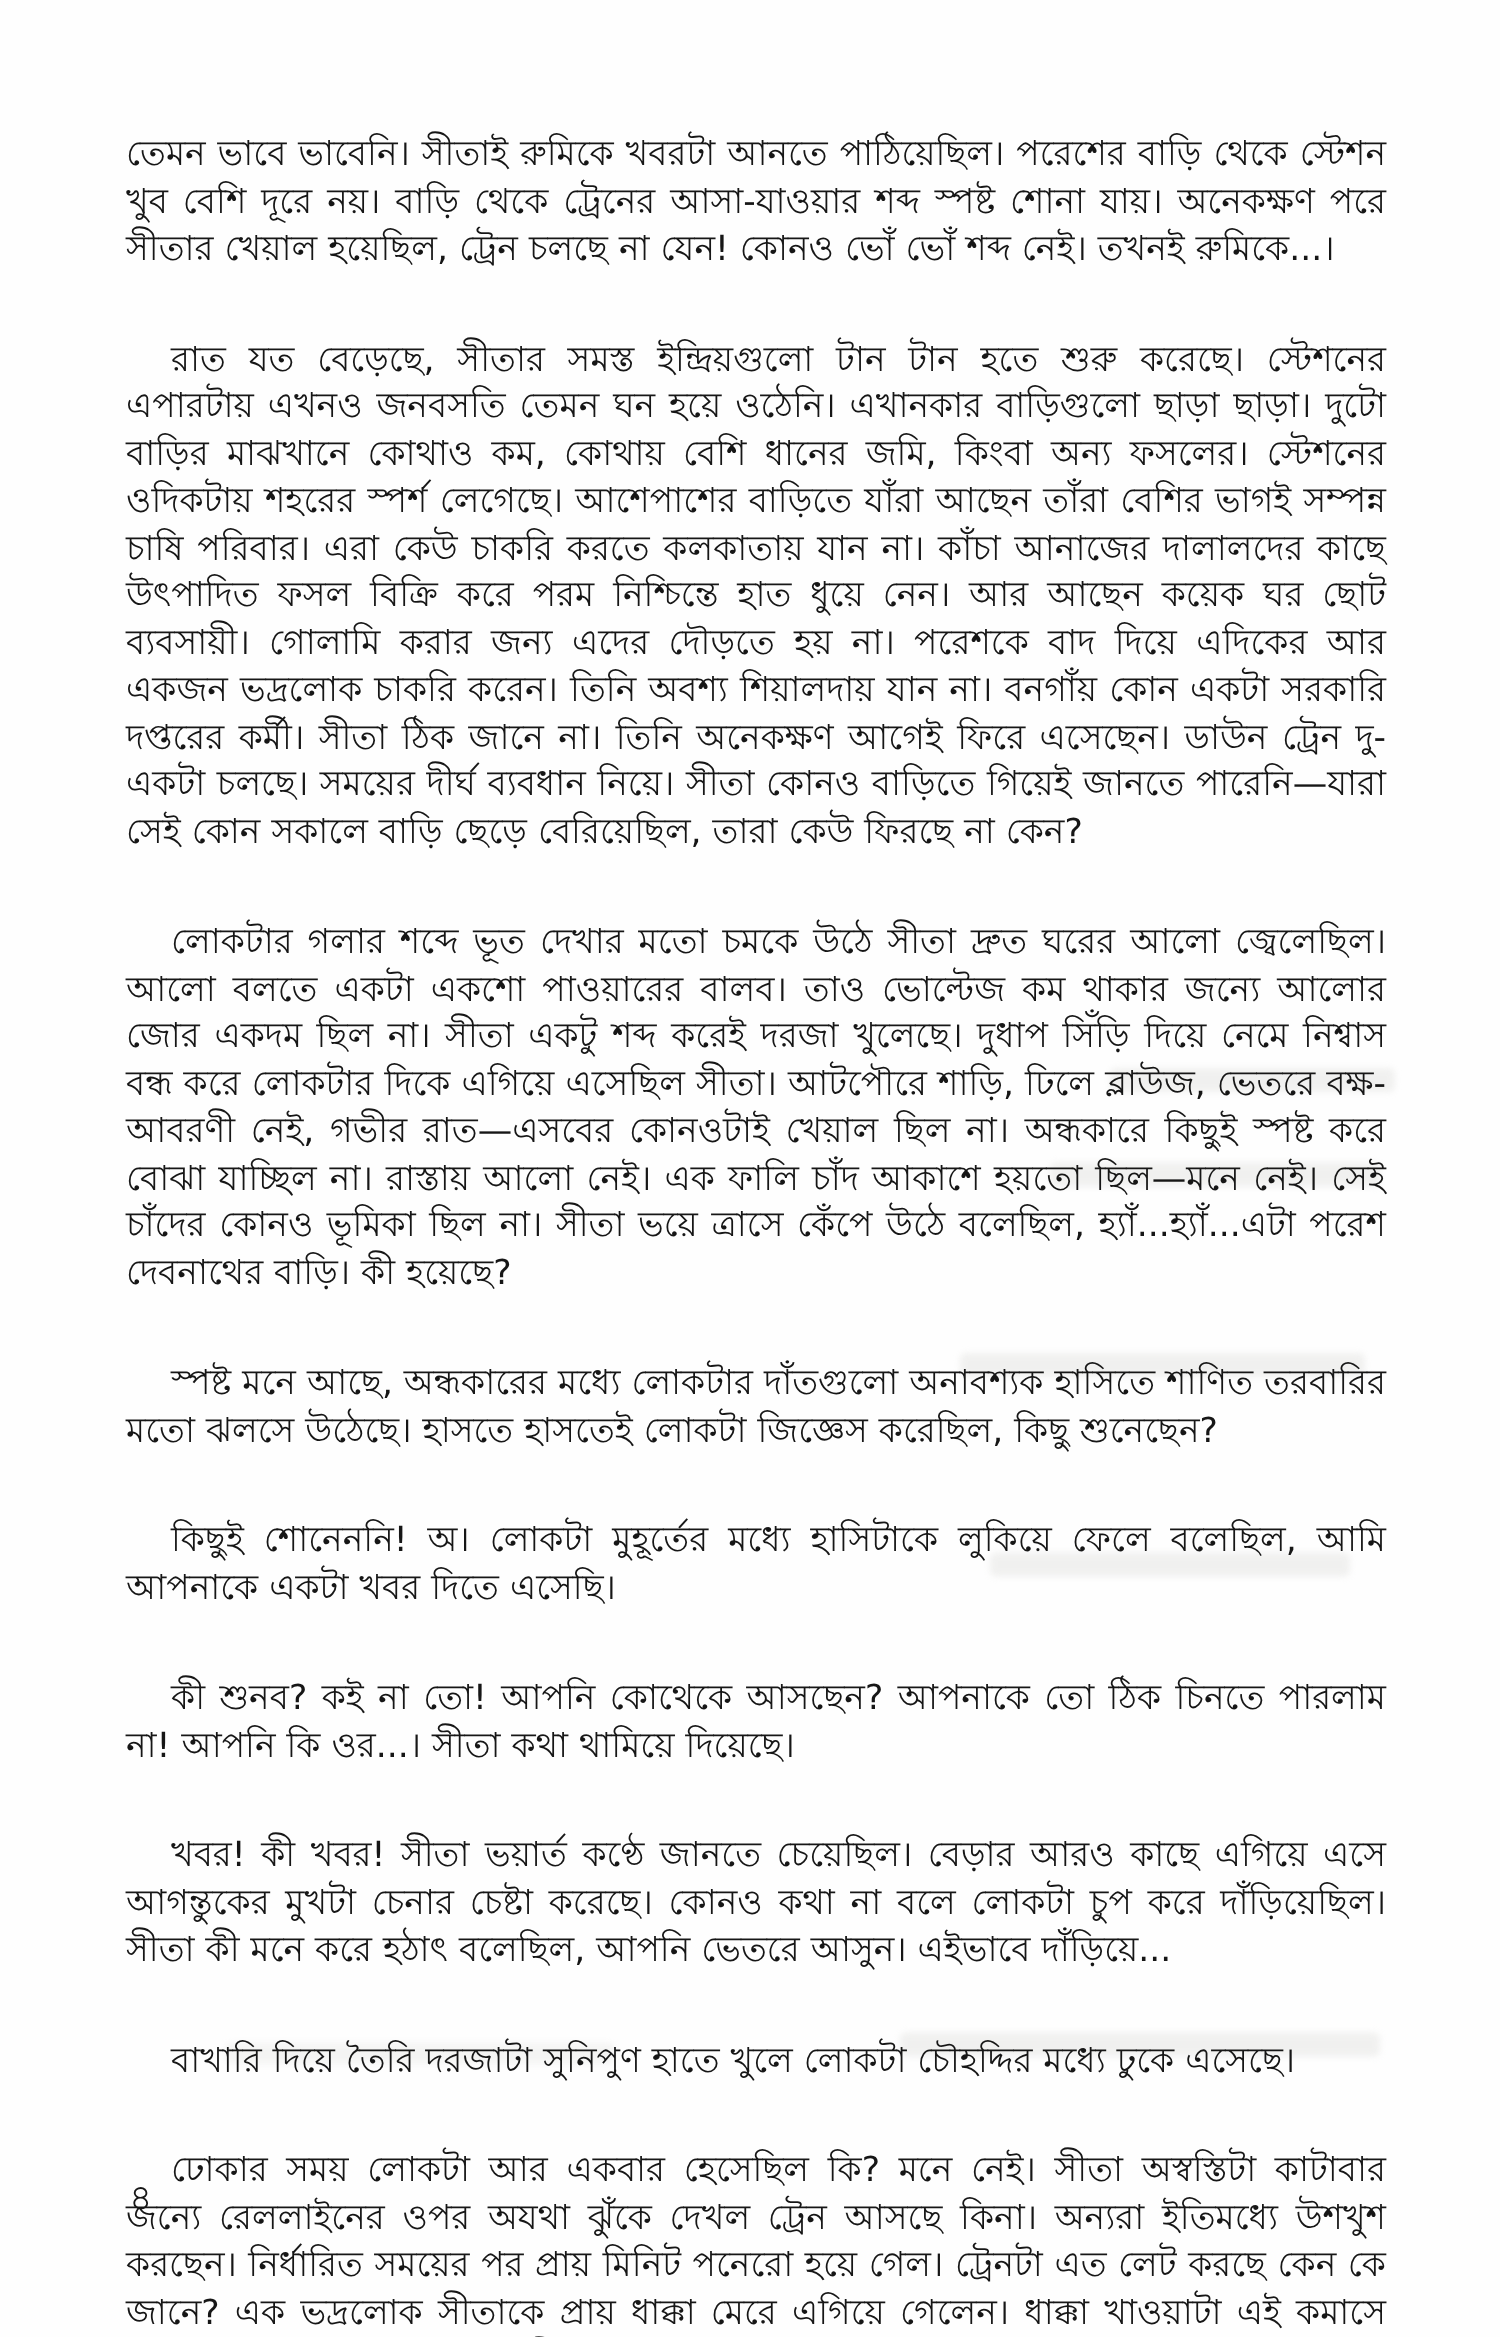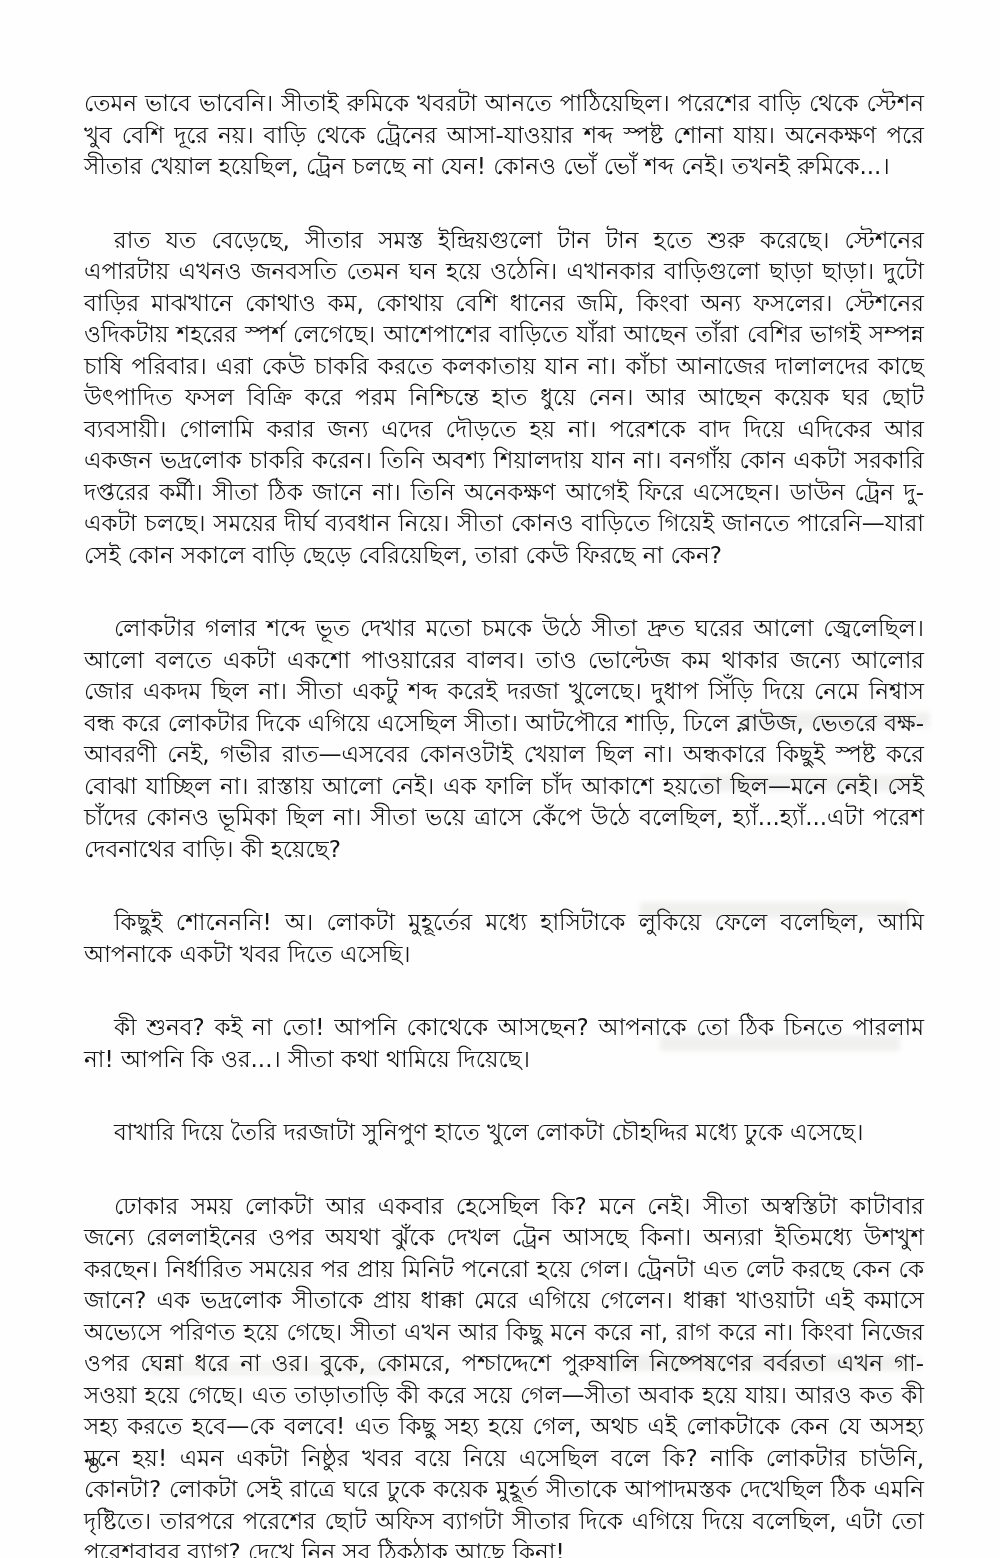--- a/index.html
+++ b/index.html
@@ -67,21 +67,23 @@
     <div class="bleed b3"></div>
     <div class="bleed b4"></div>
     <div class="bleed b5"></div>
     <div class="bleed b6"></div>
   </div>
 
   <div class="text-block">
       <p>তেমন ভাবে ভাবেনি। সীতাই রুমিকে খবরটা আনতে পাঠিয়েছিল। পরেশের বাড়ি থেকে স্টেশন খুব বেশি দূরে নয়। বাড়ি থেকে ট্রেনের আসা-যাওয়ার শব্দ স্পষ্ট শোনা যায়। অনেকক্ষণ পরে সীতার খেয়াল হয়েছিল, ট্রেন চলছে না যেন! কোনও ভোঁ ভোঁ শব্দ নেই। তখনই রুমিকে...।</p>
       <p class="indent">রাত যত বেড়েছে, সীতার সমস্ত ইন্দ্রিয়গুলো টান টান হতে শুরু করেছে। স্টেশনের এপারটায় এখনও জনবসতি তেমন ঘন হয়ে ওঠেনি। এখানকার বাড়িগুলো ছাড়া ছাড়া। দুটো বাড়ির মাঝখানে কোথাও কম, কোথায় বেশি ধানের জমি, কিংবা অন্য ফসলের। স্টেশনের ওদিকটায় শহরের স্পর্শ লেগেছে। আশেপাশের বাড়িতে যাঁরা আছেন তাঁরা বেশির ভাগই সম্পন্ন চাষি পরিবার। এরা কেউ চাকরি করতে কলকাতায় যান না। কাঁচা আনাজের দালালদের কাছে উৎপাদিত ফসল বিক্রি করে পরম নিশ্চিন্তে হাত ধুয়ে নেন। আর আছেন কয়েক ঘর ছোট ব্যবসায়ী। গোলামি করার জন্য এদের দৌড়তে হয় না। পরেশকে বাদ দিয়ে এদিকের আর একজন ভদ্রলোক চাকরি করেন। তিনি অবশ্য শিয়ালদায় যান না। বনগাঁয় কোন একটা সরকারি দপ্তরের কর্মী। সীতা ঠিক জানে না। তিনি অনেকক্ষণ আগেই ফিরে এসেছেন। ডাউন ট্রেন দু-একটা চলছে। সময়ের দীর্ঘ ব্যবধান নিয়ে। সীতা কোনও বাড়িতে গিয়েই জানতে পারেনি—যারা সেই কোন সকালে বাড়ি ছেড়ে বেরিয়েছিল, তারা কেউ ফিরছে না কেন?</p>
       <p class="indent">লোকটার গলার শব্দে ভূত দেখার মতো চমকে উঠে সীতা দ্রুত ঘরের আলো জ্বেলেছিল। আলো বলতে একটা একশো পাওয়ারের বালব। তাও ভোল্টেজ কম থাকার জন্যে আলোর জোর একদম ছিল না। সীতা একটু শব্দ করেই দরজা খুলেছে। দুধাপ সিঁড়ি দিয়ে নেমে নিশ্বাস বন্ধ করে লোকটার দিকে এগিয়ে এসেছিল সীতা। আটপৌরে শাড়ি, ঢিলে ব্লাউজ, ভেতরে বক্ষ-আবরণী নেই, গভীর রাত—এসবের কোনওটাই খেয়াল ছিল না। অন্ধকারে কিছুই স্পষ্ট করে বোঝা যাচ্ছিল না। রাস্তায় আলো নেই। এক ফালি চাঁদ আকাশে হয়তো ছিল—মনে নেই। সেই চাঁদের কোনও ভূমিকা ছিল না। সীতা ভয়ে ত্রাসে কেঁপে উঠে বলেছিল, হ্যাঁ...হ্যাঁ...এটা পরেশ দেবনাথের বাড়ি। কী হয়েছে?</p>
+      <p class="indent">স্পষ্ট মনে আছে, অন্ধকারের মধ্যে লোকটার দাঁতগুলো অনাবশ্যক হাসিতে শাণিত তরবারির মতো ঝলসে উঠেছে। হাসতে হাসতেই লোকটা জিজ্ঞেস করেছিল, কিছু শুনেছেন?</p>
       <p class="indent">কিছুই শোনেননি! অ। লোকটা মুহূর্তের মধ্যে হাসিটাকে লুকিয়ে ফেলে বলেছিল, আমি আপনাকে একটা খবর দিতে এসেছি।</p>
       <p class="indent">কী শুনব? কই না তো! আপনি কোথেকে আসছেন? আপনাকে তো ঠিক চিনতে পারলাম না! আপনি কি ওর...। সীতা কথা থামিয়ে দিয়েছে।</p>
+      <p class="indent">খবর! কী খবর! সীতা ভয়ার্ত কণ্ঠে জানতে চেয়েছিল। বেড়ার আরও কাছে এগিয়ে এসে আগন্তুকের মুখটা চেনার চেষ্টা করেছে। কোনও কথা না বলে লোকটা চুপ করে দাঁড়িয়েছিল। সীতা কী মনে করে হঠাৎ বলেছিল, আপনি ভেতরে আসুন। এইভাবে দাঁড়িয়ে...</p>
       <p class="indent">বাখারি দিয়ে তৈরি দরজাটা সুনিপুণ হাতে খুলে লোকটা চৌহদ্দির মধ্যে ঢুকে এসেছে।</p>
       <p class="indent">ঢোকার সময় লোকটা আর একবার হেসেছিল কি? মনে নেই। সীতা অস্বস্তিটা কাটাবার জন্যে রেললাইনের ওপর অযথা ঝুঁকে দেখল ট্রেন আসছে কিনা। অন্যরা ইতিমধ্যে উশখুশ করছেন। নির্ধারিত সময়ের পর প্রায় মিনিট পনেরো হয়ে গেল। ট্রেনটা এত লেট করছে কেন কে জানে? এক ভদ্রলোক সীতাকে প্রায় ধাক্কা মেরে এগিয়ে গেলেন। ধাক্কা খাওয়াটা এই কমাসে অভ্যেসে পরিণত হয়ে গেছে। সীতা এখন আর কিছু মনে করে না, রাগ করে না। কিংবা নিজের ওপর ঘেন্না ধরে না ওর। বুকে, কোমরে, পশ্চাদ্দেশে পুরুষালি নিষ্পেষণের বর্বরতা এখন গা-সওয়া হয়ে গেছে। এত তাড়াতাড়ি কী করে সয়ে গেল—সীতা অবাক হয়ে যায়। আরও কত কী সহ্য করতে হবে—কে বলবে! এত কিছু সহ্য হয়ে গেল, অথচ এই লোকটাকে কেন যে অসহ্য মনে হয়! এমন একটা নিষ্ঠুর খবর বয়ে নিয়ে এসেছিল বলে কি? নাকি লোকটার চাউনি, কোনটা? লোকটা সেই রাত্রে ঘরে ঢুকে কয়েক মুহূর্ত সীতাকে আপাদমস্তক দেখেছিল ঠিক এমনি দৃষ্টিতে। তারপরে পরেশের ছোট অফিস ব্যাগটা সীতার দিকে এগিয়ে দিয়ে বলেছিল, এটা তো পরেশবাবুর ব্যাগ? দেখে নিন সব ঠিকঠাক আছে কিনা!</p>
       <p class="indent">সীতা বুঝতে পারেনি। ঘরের আলোয় এসেই পরেশের ব্যাগটাকে দেখে সীতা কেঁপে উঠেছে। হাত</p>
     </div>
 
   <div class="page-number">৪</div>
 </div>
 
 </body></html>

